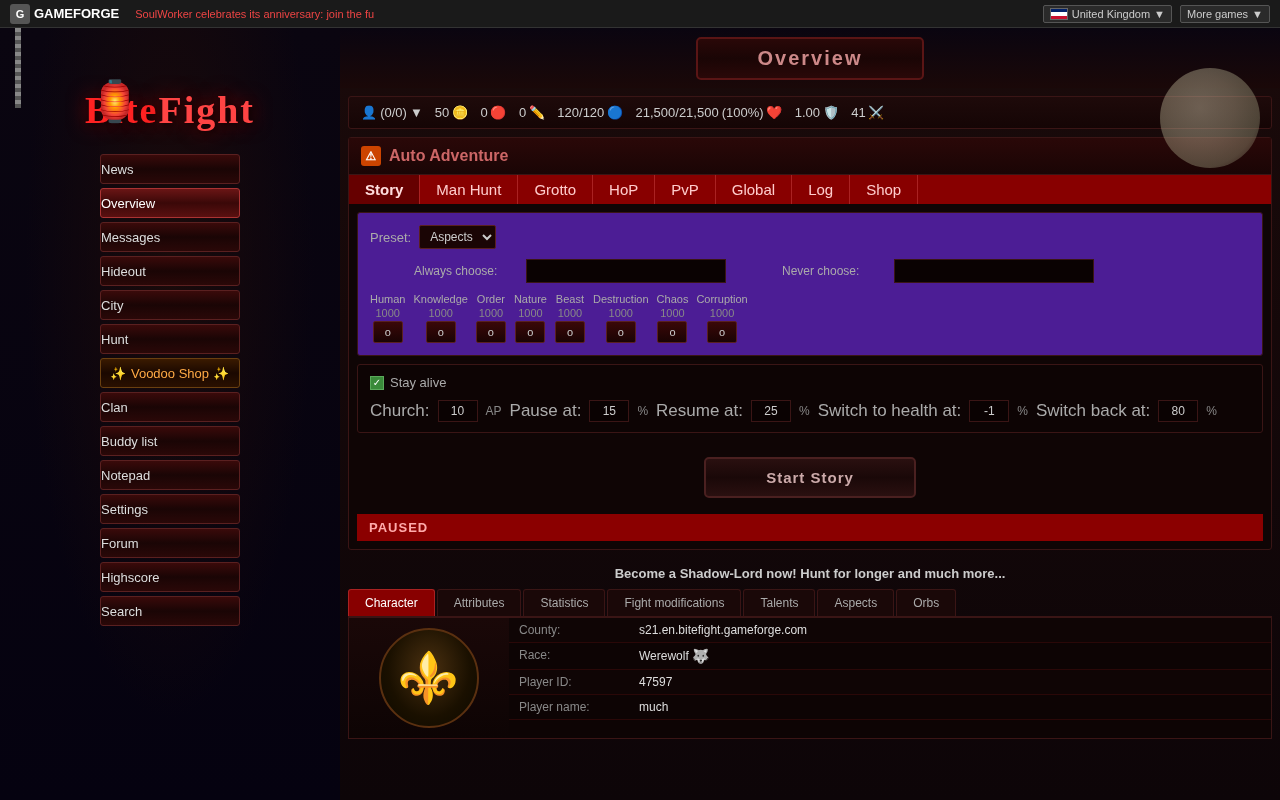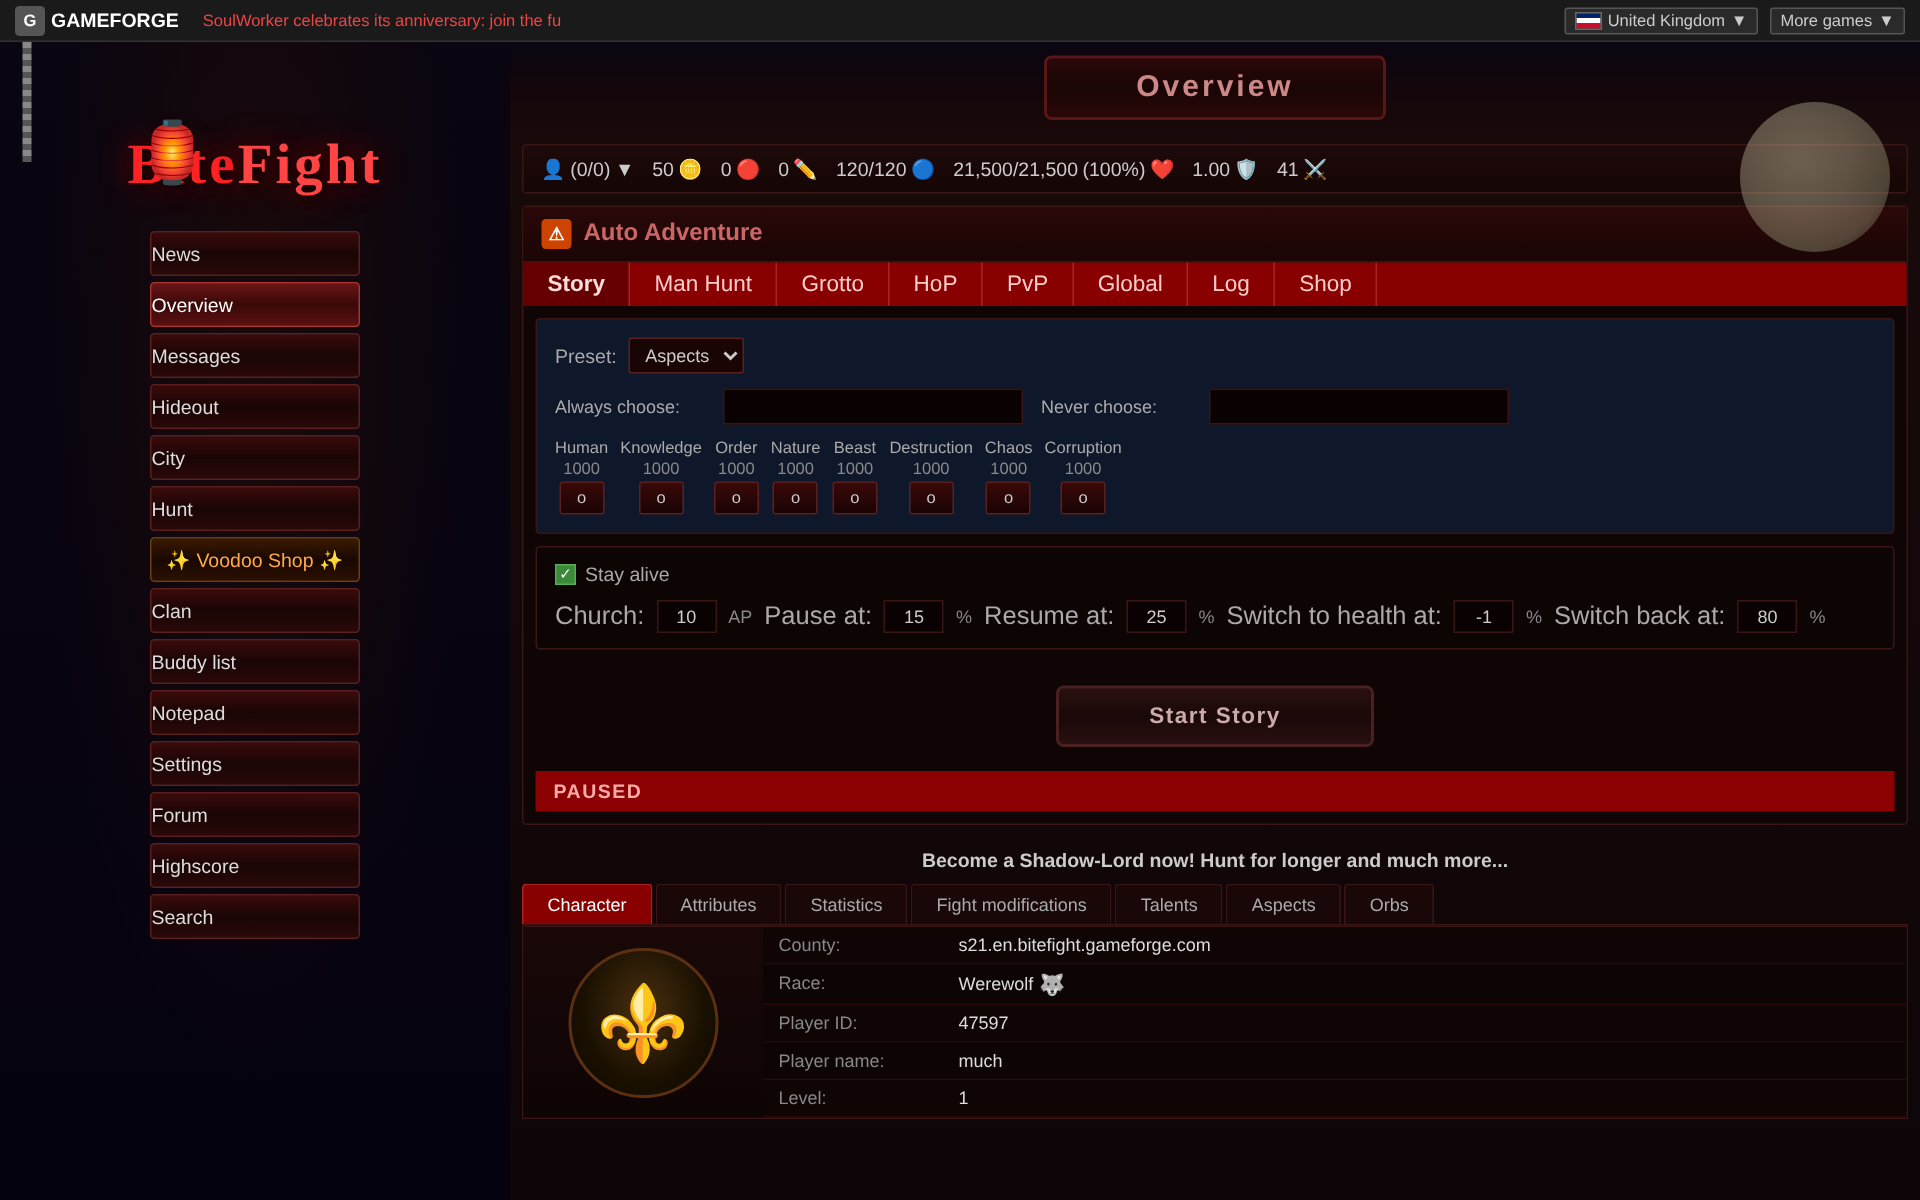--- a/index.html
+++ b/index.html
@@ -212,35 +212,35 @@
       border-right: 1px solid #aa2222;
     }
     .tab-item.active { background: #660000; color: #ffdddd; font-weight: bold; }
 
     
     .preset-section {
       padding: 12px;
       border: 1px solid #3a1515;
       margin: 8px;
       border-radius: 3px;
-      background: #0f172a;
+      background: #4c1d95;
     }
     .preset-row {
       display: flex; align-items: center; gap: 8px; margin-bottom: 10px;
     }
     .preset-label { font-size: 13px; color: #aaa; }
     .preset-select {
       background: #1a0505; border: 1px solid #5a2020;
       color: #ccc; padding: 3px 6px; font-size: 12px;
       border-radius: 2px;
     }
     .choose-row {
       display: flex; align-items: center; gap: 12px; margin-bottom: 10px;
     }
-    .choose-label { font-size: 12px; color: #aaa; width: 100px; }
+    .choose-label { font-size: 12px; color: #aaa; width: 100px; margin-left: 44px; }
     .choose-input {
       background: #0a0202; border: 1px solid #3a1515;
       color: #ccc; padding: 3px 6px; font-size: 12px;
       width: 200px; height: 24px;
     }
     .aspects-grid {
       display: flex; gap: 8px; flex-wrap: wrap;
     }
     .aspect-item {
       display: flex; flex-direction: column; align-items: center; gap: 2px;
@@ -643,21 +643,17 @@
           </div>
         </div>
         <div class="char-row">
           <div class="char-key">Player ID:</div>
           <div class="char-val">47597</div>
         </div>
         <div class="char-row">
           <div class="char-key">Player name:</div>
           <div class="char-val">much</div>
         </div>
-        <div class="char-row">
-          <div class="char-key">Level:</div>
-          <div class="char-val">1</div>
-        </div>
       </div>
     </div>
 
   </div>
 </div>
 
 </body></html>

